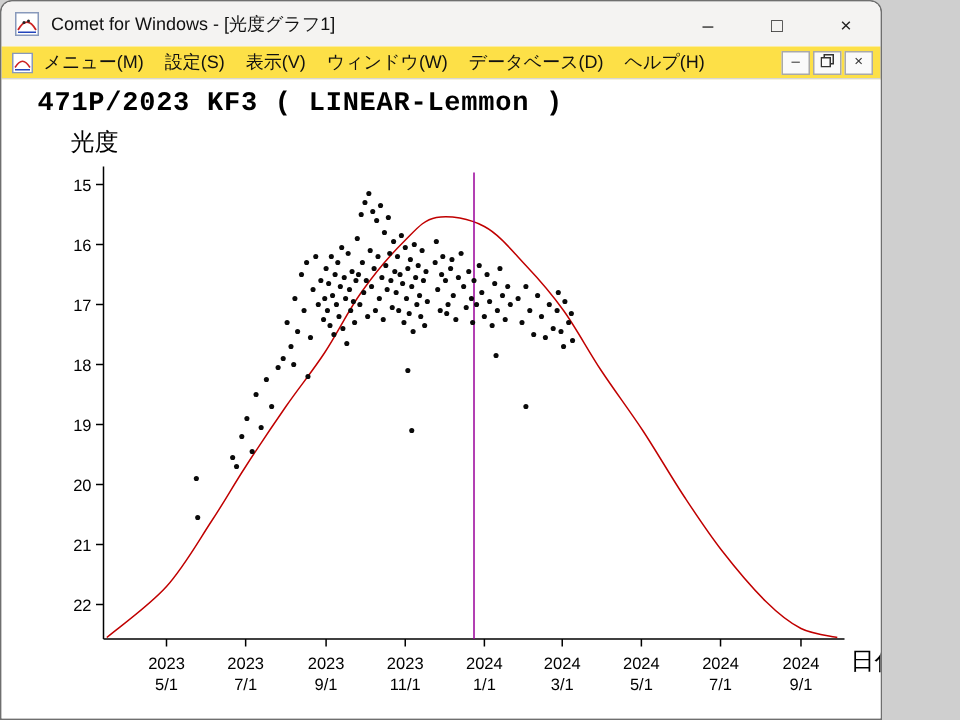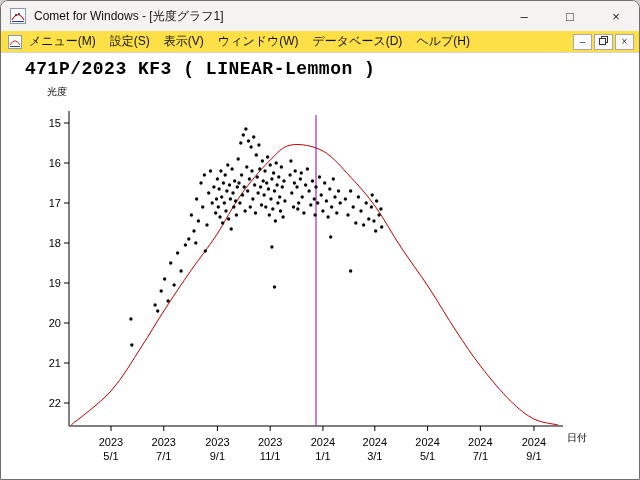--- a/index.html
+++ b/index.html
@@ -1,37 +1,37 @@
 <!DOCTYPE html>
 <html><head>
 <meta charset="utf-8">
 <style>
   html,body{margin:0;padding:0;background:#cfcfcf;}
   body{width:640px;height:480px;overflow:hidden;font-family:"Liberation Sans",sans-serif;}
-  .window{box-sizing:border-box;width:640px;height:480px;background:#fff;border:1px solid #6f6f6f;
+  .window{box-sizing:border-box;width:588px;height:480px;background:#fff;border:1px solid #6f6f6f;
           border-radius:8px 8px 0 0;overflow:hidden;display:flex;flex-direction:column;}
   
   .titlebar{height:30px;background:#f4f3f2;display:flex;align-items:center;flex:0 0 auto;}
   .app-icon{margin-left:9px;width:16px;height:16px;flex:0 0 auto;}
   .title-text{margin-left:8px;font-size:12px;color:#111;white-space:nowrap;}
   .caption-buttons{margin-left:auto;display:flex;height:100%;}
   .cap{width:46px;height:100%;border:none;background:transparent;font-size:13px;color:#222;
        display:flex;align-items:center;justify-content:center;font-family:inherit;padding:0;}
   
   .menubar{height:21px;background:#fde047;border-bottom:1px solid #d6d6d6;display:flex;align-items:center;flex:0 0 auto;}
   .mdi-icon{margin-left:7px;width:14px;height:14px;}
   .menu-item{font-size:12px;padding:0 7px;color:#111;white-space:nowrap;}
   .mdi-buttons{margin-left:auto;margin-right:5px;display:flex;gap:2px;}
   .mdi-btn{width:19px;height:16px;border:1px solid #a9a9a9;background:#fafafa;font-size:10px;line-height:1;
            display:flex;align-items:center;justify-content:center;padding:0;color:#333;font-family:inherit;}
   
   .client{position:relative;width:640px;height:428px;background:#fff;flex:1 1 auto;}
   .chart-title{position:absolute;top:6px;left:0;width:620px;text-align:left;color:#000;
                font-family:Liberation Mono, monospace;font-weight:bold;font-size:18px;letter-spacing:.5px;padding-left:24px;}
-  .axis-label{position:absolute;font-size:10px;color:#000;}
+  .axis-label{position:absolute;font-size:16px;color:#000;}
   .ylab{left:46px;top:32px;}
   .xlab{left:566px;top:378px;}
   #plot{position:absolute;left:0;top:0;}
   text.tick{font-family:"Liberation Sans",sans-serif;font-size:11px;fill:#000;}
 </style>
 </head>
 <body>
 
 <div class="window">
 

